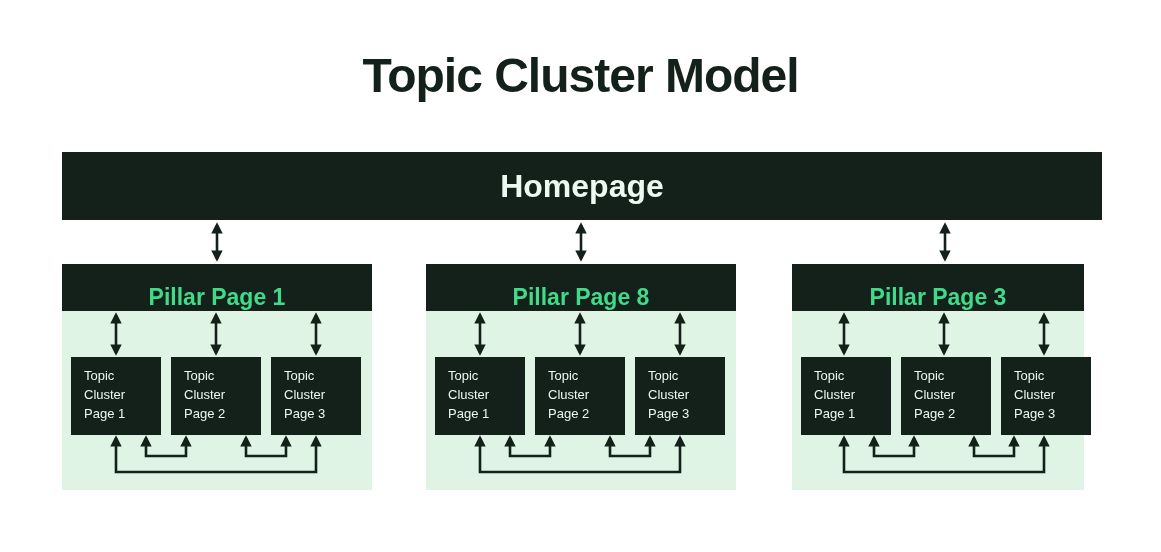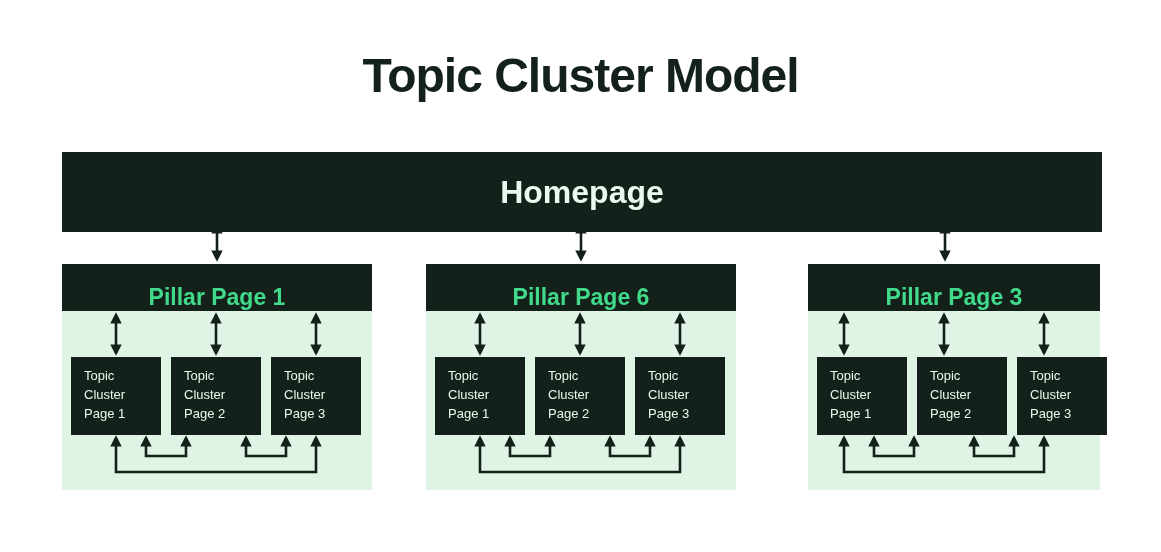--- a/index.html
+++ b/index.html
@@ -18,30 +18,30 @@
   .canvas{position:relative;width:1161px;height:552px;background:#ffffff;}
 
   .title{
     position:absolute;left:0;top:48px;width:100%;
     text-align:center;
     font-size:48px;font-weight:800;letter-spacing:-1px;
     color:var(--dark);
   }
 
   .homepage-bar{
-    position:absolute;left:62px;top:152px;width:1040px;height:80px;
+    position:absolute;left:62px;top:152px;width:1040px;height:68px;
     background:var(--dark);
     display:flex;align-items:center;justify-content:center;
   }
   .homepage-bar .label{
     color:var(--pale);font-size:32px;font-weight:700;letter-spacing:0;
   }
 
   .pillar-group{position:absolute;top:264px;width:310px;height:226px;}
-  .pg1{left:62px;} .pg2{left:426px;} .pg3{left:790px;padding-left:18px;}
+  .pg1{left:62px;} .pg2{left:426px;} .pg3{left:774px;padding-left:18px;}
 
   .pillar-header{
     height:47px;background:var(--dark);
     display:flex;align-items:flex-end;justify-content:center;
   }
   .pillar-header .label{
     color:var(--accent);font-size:23px;font-weight:700;
   }
   .pillar-body{
     position:relative;height:179px;background:var(--light);
@@ -91,21 +91,21 @@
       </div>
       <div class="topic-box tb3">
         <span>Topic Cluster</span>
         <div class="page">Page 3</div>
       </div>
     </div>
   </div>
 
   <div class="pillar-group pg2">
     <div class="pillar-header">
-      <span class="label">Pillar Page 6</span>
+      <span class="label">Pillar Page 8</span>
     </div>
     <div class="pillar-body">
       <div class="topic-box tb1">
         <span>Topic Cluster</span>
         <div class="page">Page 1</div>
       </div>
       <div class="topic-box tb2">
         <span>Topic Cluster</span>
         <div class="page">Page 2</div>
       </div>

